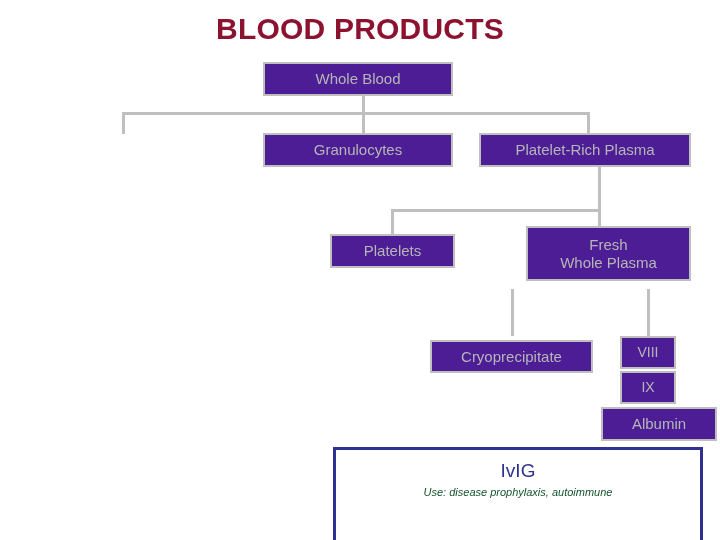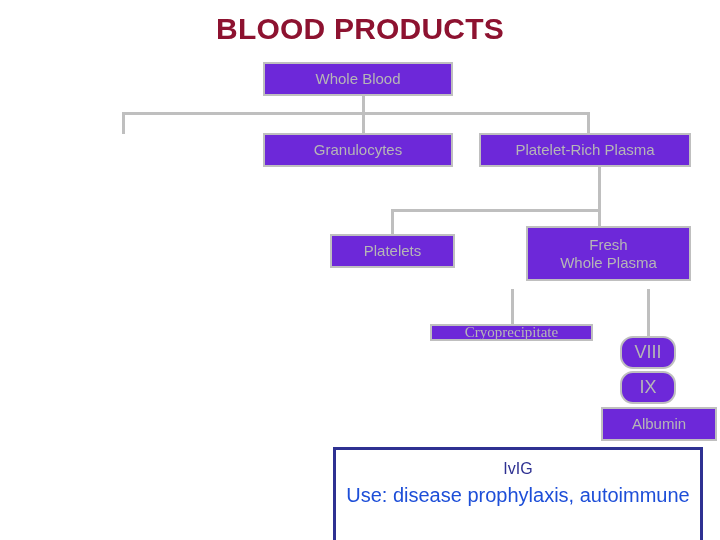--- a/index.html
+++ b/index.html
@@ -31,31 +31,31 @@
     font-weight: bold;
     color: #8d1230;
     letter-spacing: 0.2px;
   }
 
   
   .node {
     position: absolute;
     box-sizing: border-box;
     border: 2px solid #bfbfbf;
-    background: #6d28d9;
+    background: #4c1d95;
     color: #b6b6b6;
     font-size: 15px;
     line-height: 1.18;
     display: flex;
     align-items: center;
     justify-content: center;
     text-align: center;
     z-index: 2;
   }
-  .node.small { font-size: 18px; border-radius: 13px; }
+  .node.small { font-size: 14px; }
   .node .lines { display: block; }
   .node .lines span { display: block; }
 
   
   .conn {
     position: absolute;
     background: #bfbfbf;
     z-index: 1;
   }
   .conn.v { width: 3px; }
@@ -65,27 +65,28 @@
   .callout {
     position: absolute;
     box-sizing: border-box;
     border: 3px solid #2e3192;
     background: #ffffff;
     z-index: 3;
     text-align: center;
     padding-top: 9px;
   }
   .callout-title {
-    font-size: 16px;
+    font-size: 19px;
     color: #2e3192;
     line-height: 1.25;
   }
   .callout-body {
-    font-size: 20px;
-    color: #1d4ed8;
+    font-size: 11px;
+    color: #14532d;
+    font-style: italic;
     line-height: 1.45;
     padding: 2px 10px 0 10px;
   }
   .callout-body span { display: block; }
 </style>
 </head>
 <body>
 
 <div id="canvas">
 
@@ -130,21 +131,21 @@
       </span>
   </div>
 
   <div class="node" style="left:526px; top:226px; width:165px; height:55px;">
     <span class="lines">
       <span>Fresh</span>
       <span>Whole Plasma</span>
     </span>
   </div>
 
-  <div class="node" style="left:430px; top:324px; width:163px; height:17px;font-family:Liberation Serif, serif;">
+  <div class="node" style="left:430px; top:340px; width:163px; height:33px;">
     <span class="lines">
         <span>Cryoprecipitate</span>
       </span>
   </div>
 
   <div class="node small" style="left:620px; top:336px; width:56px; height:33px;">
     <span class="lines">
         <span>VIII</span>
       </span>
   </div>

